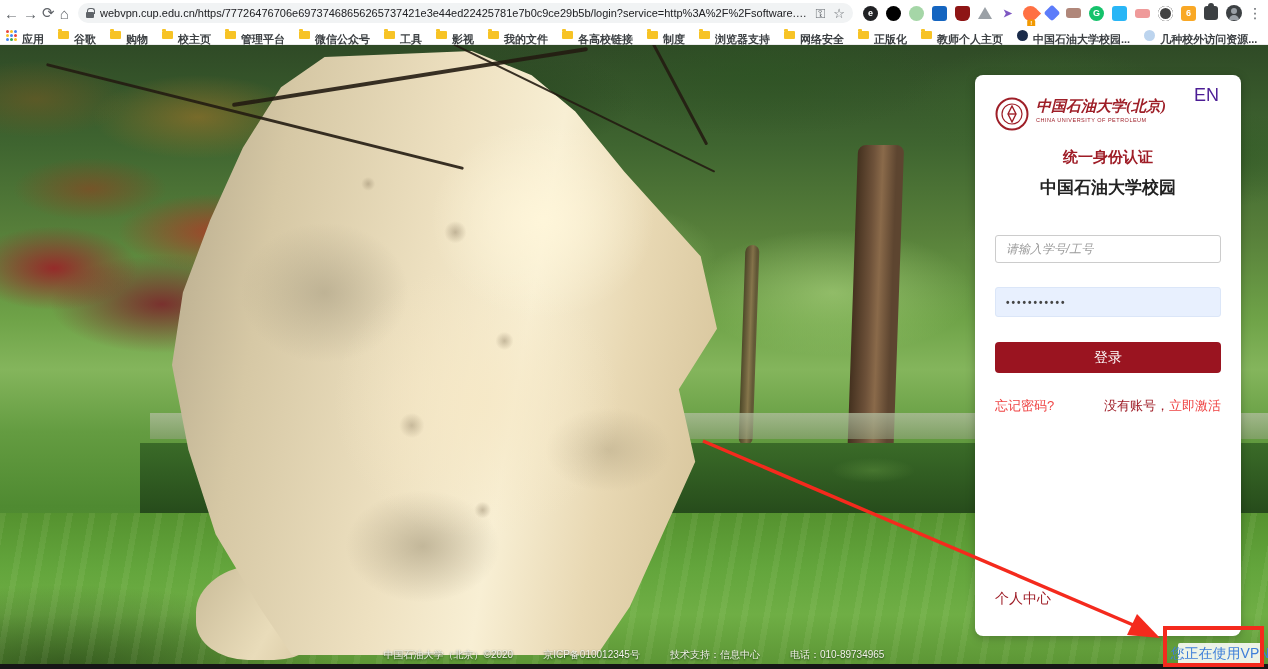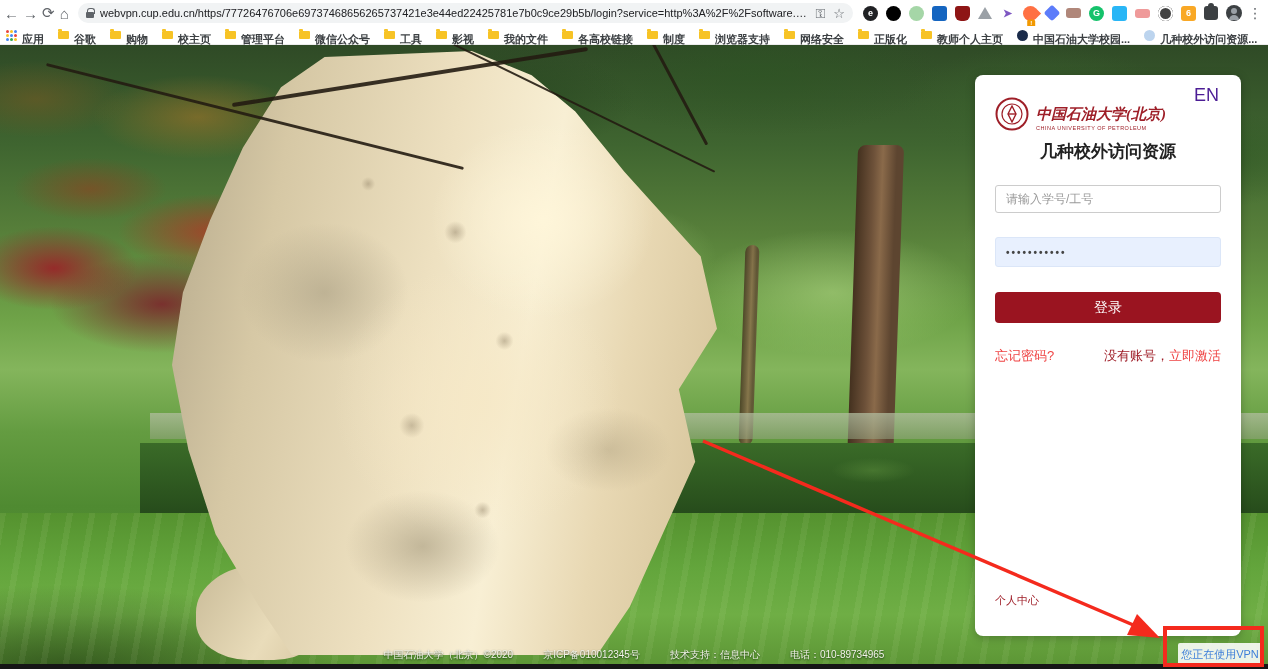--- a/index.html
+++ b/index.html
@@ -90,43 +90,43 @@
   .b4 { left:560px; top:10px; width:200px; transform:rotate(62deg); height:3px; }
 
   
   .footer { position:absolute; left:0; bottom:7px; width:1268px; display:flex; justify-content:center; gap:30px; z-index:6; }
   .footer span { font-size:10px; color:#f2f2e9; text-shadow:0 1px 2px rgba(10,40,5,.9); white-space:nowrap; }
   .bottom-strip { position:absolute; left:0; bottom:0; width:1268px; height:5px; background:#161616; z-index:7; }
 
   
   .panel { position:absolute; left:975px; top:75px; width:266px; height:561px; background:#fff; border-radius:8px; z-index:10; padding:20px; box-shadow:0 2px 10px rgba(0,0,0,.25); }
   .lang { position:absolute; top:10px; right:22px; font-size:18px; color:#4c1d95; cursor:pointer; }
-  .logo-row { display:flex; align-items:flex-end; gap:7px; margin-top:2px; }
+  .logo-row { display:flex; align-items:flex-start; gap:7px; margin-top:2px; }
   .logo-text .zh { font-family:"Liberation Serif",serif; font-style:italic; font-weight:bold; font-size:15px; color:#9e1f28; white-space:nowrap; }
   .logo-text .en { font-size:5.5px; letter-spacing:.5px; color:#9e1f28; margin-top:1px; }
   .p-title { text-align:center; margin-top:17px; font-size:15px; font-weight:bold; color:#9e1c26; }
   .p-sub { text-align:center; margin-top:9px; font-size:17px; font-weight:bold; color:#222; }
   .tabs { display:flex; gap:6px; margin-top:21px; }
   .tab { flex:1; height:27px; display:flex; align-items:center; justify-content:center; font-size:12px; cursor:pointer; }
   .tab.active { background:#9a1420; color:#fff; }
   .tab.inactive { background:#d9d9d9; color:#b0b0b0; }
   .inp { width:100%; height:28px; border:1px solid #ccc; border-radius:3px; font-size:12px; padding:0 10px; color:#333; outline:none; font-family:"Liberation Sans",sans-serif; }
   .inp::placeholder { color:#9a9a9a; }
-  .inp.user { margin-top:22px; }
+  .inp.user { margin-top:36px;font-style:italic; }
   .inp.pass { margin-top:24px; height:30px; background:#e8f0fe; border-color:#dbe6f8; font-size:10px; font-weight:bold; letter-spacing:2px; color:#444; }
   .login-btn { width:100%; height:31px; margin-top:25px; background:#9a1420; color:#fff; border:none; border-radius:4px; font-size:14px; cursor:pointer; font-family:"Liberation Sans",sans-serif; }
   .links { display:flex; justify-content:space-between; margin-top:24px; font-size:13px; color:#9e1c26; }
   .links a { color:#ef4444; text-decoration:none; }
-  .pcenter { position:absolute; left:20px; bottom:28px; font-size:11px; color:#9e1c26; cursor:pointer; }
+  .pcenter { position:absolute; left:20px; bottom:28px; font-size:14px; color:#9e1c26; cursor:pointer; }
 
   
   .arrow-svg { position:absolute; top:0; left:0; width:1268px; height:669px; z-index:20; pointer-events:none; }
   .anno-rect { position:absolute; left:1163px; top:626px; width:101px; height:41px; border:4px solid #f42a1d; z-index:22; pointer-events:none; }
   .vpn-box { position:absolute; left:1178px; top:643px; width:84px; height:22px; background:rgba(255,255,255,.88); display:flex; align-items:center; justify-content:center; z-index:21; border-radius:2px; }
-  .vpn-box span { font-size:11px; color:#3e7fd9; white-space:nowrap; }
+  .vpn-box span { font-size:14px; color:#3e7fd9; white-space:nowrap; }
 
   
   .lockbody { width:8px; height:6px; background:#5f6368; border-radius:1px; position:relative; margin-top:3px; }
   .lockbody::before { content:""; position:absolute; top:-4px; left:1px; width:6px; height:5px; border:1.5px solid #5f6368; border-bottom:none; border-radius:3px 3px 0 0; }
   .avatar-ic { width:16px; height:16px; border-radius:50%; background:#3c4043; position:relative; }
   .avatar-ic::before { content:""; position:absolute; top:3px; left:5px; width:6px; height:6px; border-radius:50%; background:#9aa0a6; }
   .avatar-ic::after { content:""; position:absolute; bottom:1px; left:3px; width:10px; height:5px; border-radius:5px 5px 0 0; background:#9aa0a6; }
   .puzzle-ic { width:14px; height:14px; background:#3c4043; border-radius:3px; position:relative; }
   .puzzle-ic::before { content:""; position:absolute; top:-3px; left:4px; width:6px; height:6px; border-radius:50%; background:#3c4043; }
   .grid9 { display:grid; grid-template-columns:repeat(3,3px); grid-template-rows:repeat(3,3px); gap:1px; }
@@ -289,21 +289,22 @@
       <circle cx="17" cy="17" r="15.5" fill="none" stroke="#9e1f28" stroke-width="2"></circle>
       <circle cx="17" cy="17" r="10" fill="none" stroke="#9e1f28" stroke-width="1.2"></circle>
       <path d="M17 9 L21 17 L17 25 L13 17 Z" fill="none" stroke="#9e1f28" stroke-width="1.4"></path>
       <line x1="13" y1="17" x2="21" y2="17" stroke="#9e1f28" stroke-width="1.4"></line>
     </svg>
     <span class="logo-text">
       <span class="zh">中国石油大学(北京)</span>
       <div class="en">CHINA UNIVERSITY OF PETROLEUM</div>
     </span>
   </div>
-  <div class="p-sub">几种校外访问资源</div>
+  <div class="p-title">统一身份认证</div>
+  <div class="p-sub">中国石油大学校园</div>
   <input class="inp user" type="text" placeholder="请输入学号/工号" style="">
   <input class="inp pass" type="text" readonly="" value="•••••••••••" style="">
   <button class="login-btn">登录</button>
   <div class="links">
     <a href="#">忘记密码?</a>
     <span><span>没有账号，</span><a href="#">立即激活</a></span>
   </div>
   <div class="pcenter">个人中心</div>
 </div>
 

